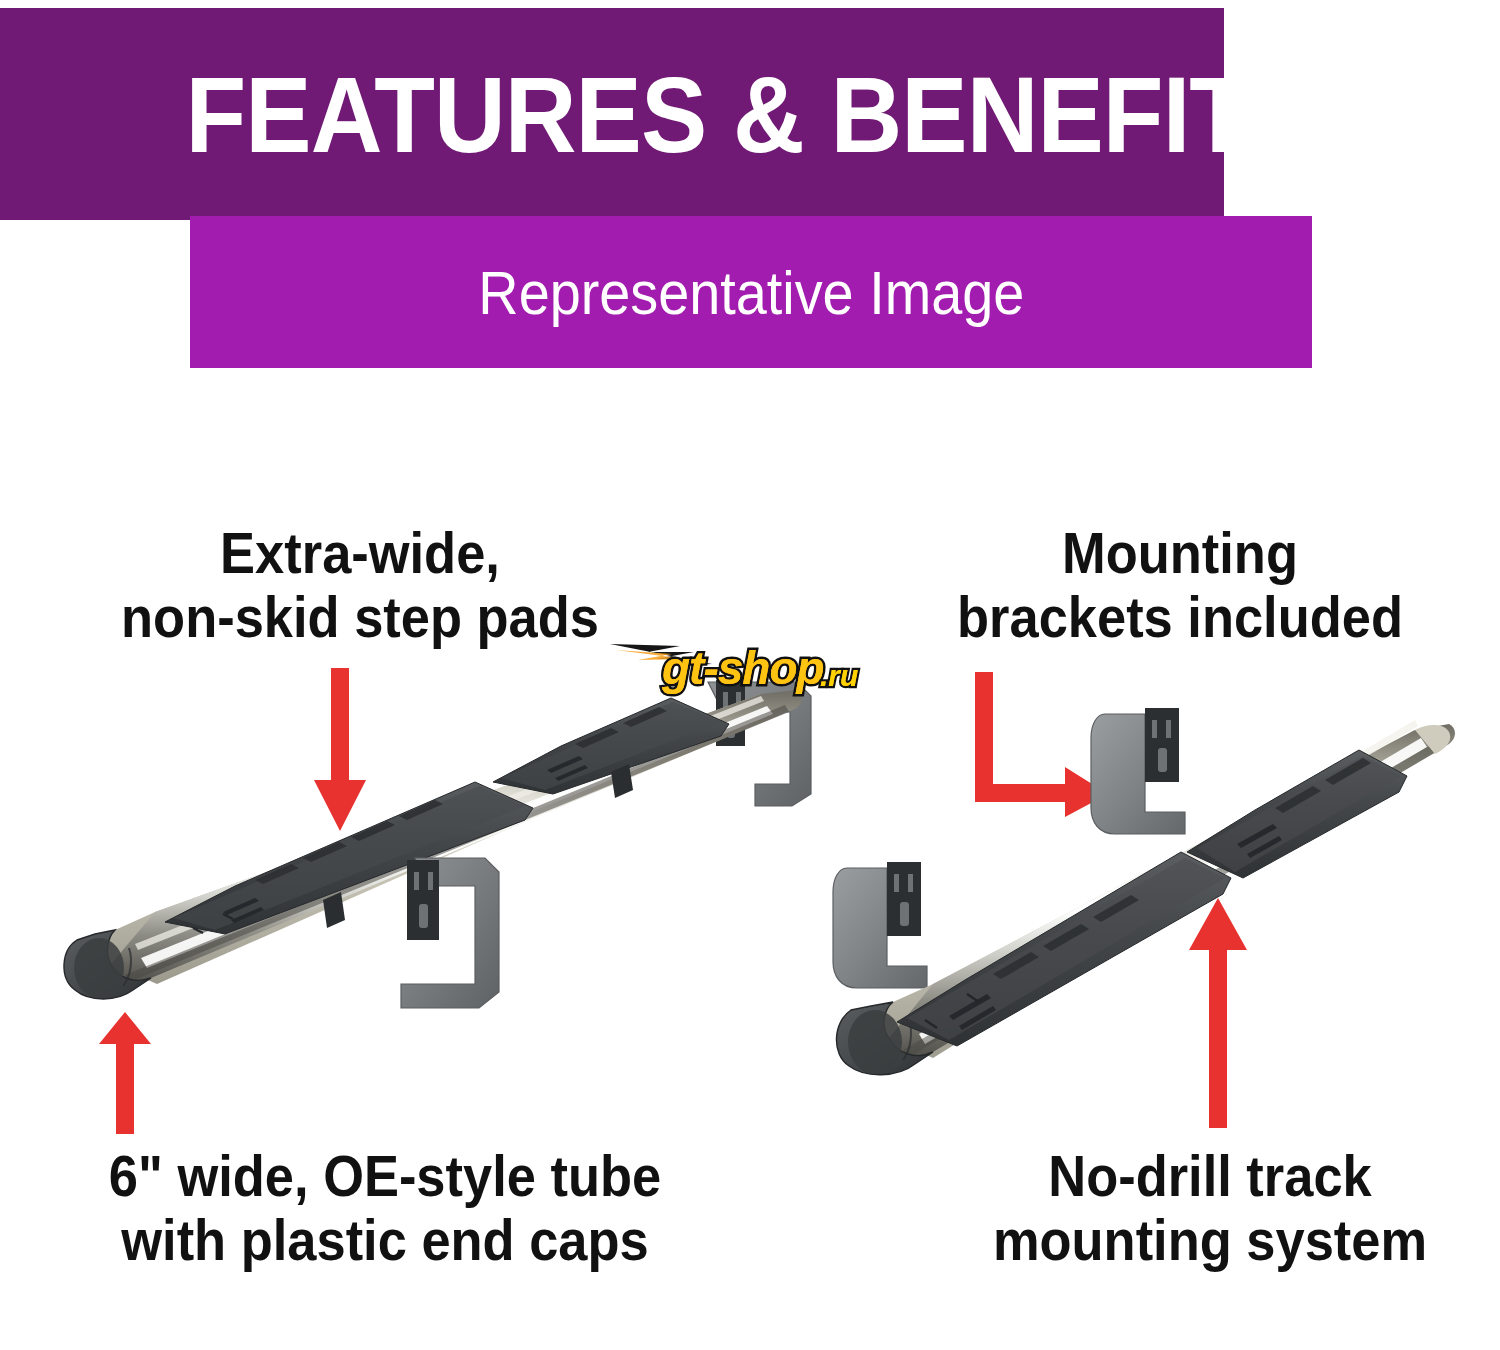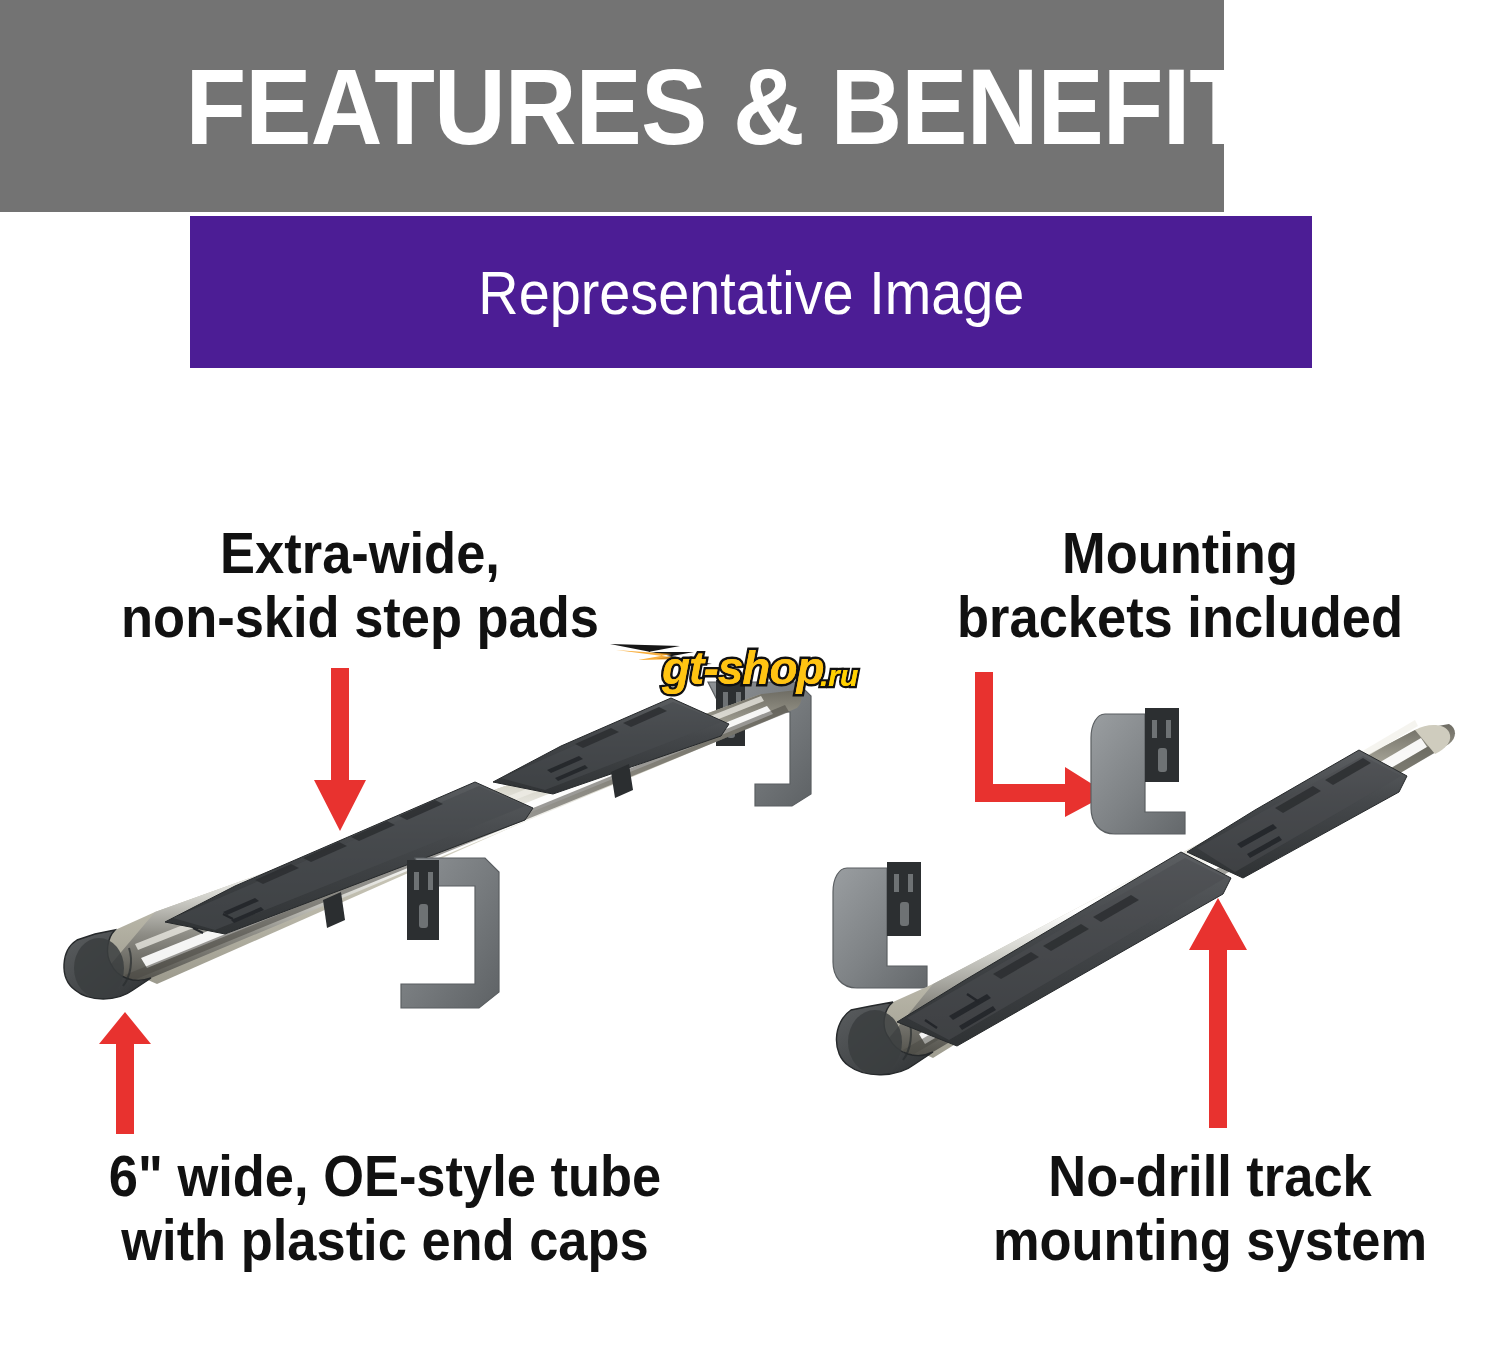--- a/index.html
+++ b/index.html
@@ -12,24 +12,24 @@
     height: 1350px;
     font-family: "Liberation Sans", sans-serif;
     position: relative;
     overflow: hidden;
   }
 
   
   .header-bar {
     position: absolute;
     left: 0;
-    top: 0;
+    top: 8px;
     width: 1224px;
     height: 212px;
-    background: #737373;
+    background: #701a75;
   }
   .header-title {
     position: absolute;
     left: 0;
     top: 0;
     width: 1500px;
     height: 212px;
     display: flex;
     align-items: center;
     justify-content: center;
@@ -42,21 +42,21 @@
     white-space: nowrap;
   }
 
   
   .rep-banner {
     position: absolute;
     left: 190px;
     top: 216px;
     width: 1122px;
     height: 152px;
-    background: #4c1d95;
+    background: #a21caf;
     display: flex;
     align-items: center;
     justify-content: center;
   }
   .rep-banner-text {
     color: #ffffff;
     font-family: "Liberation Sans Narrow", "Liberation Sans", sans-serif;
     font-weight: normal;
     font-size: 62px;
     letter-spacing: 0px;

